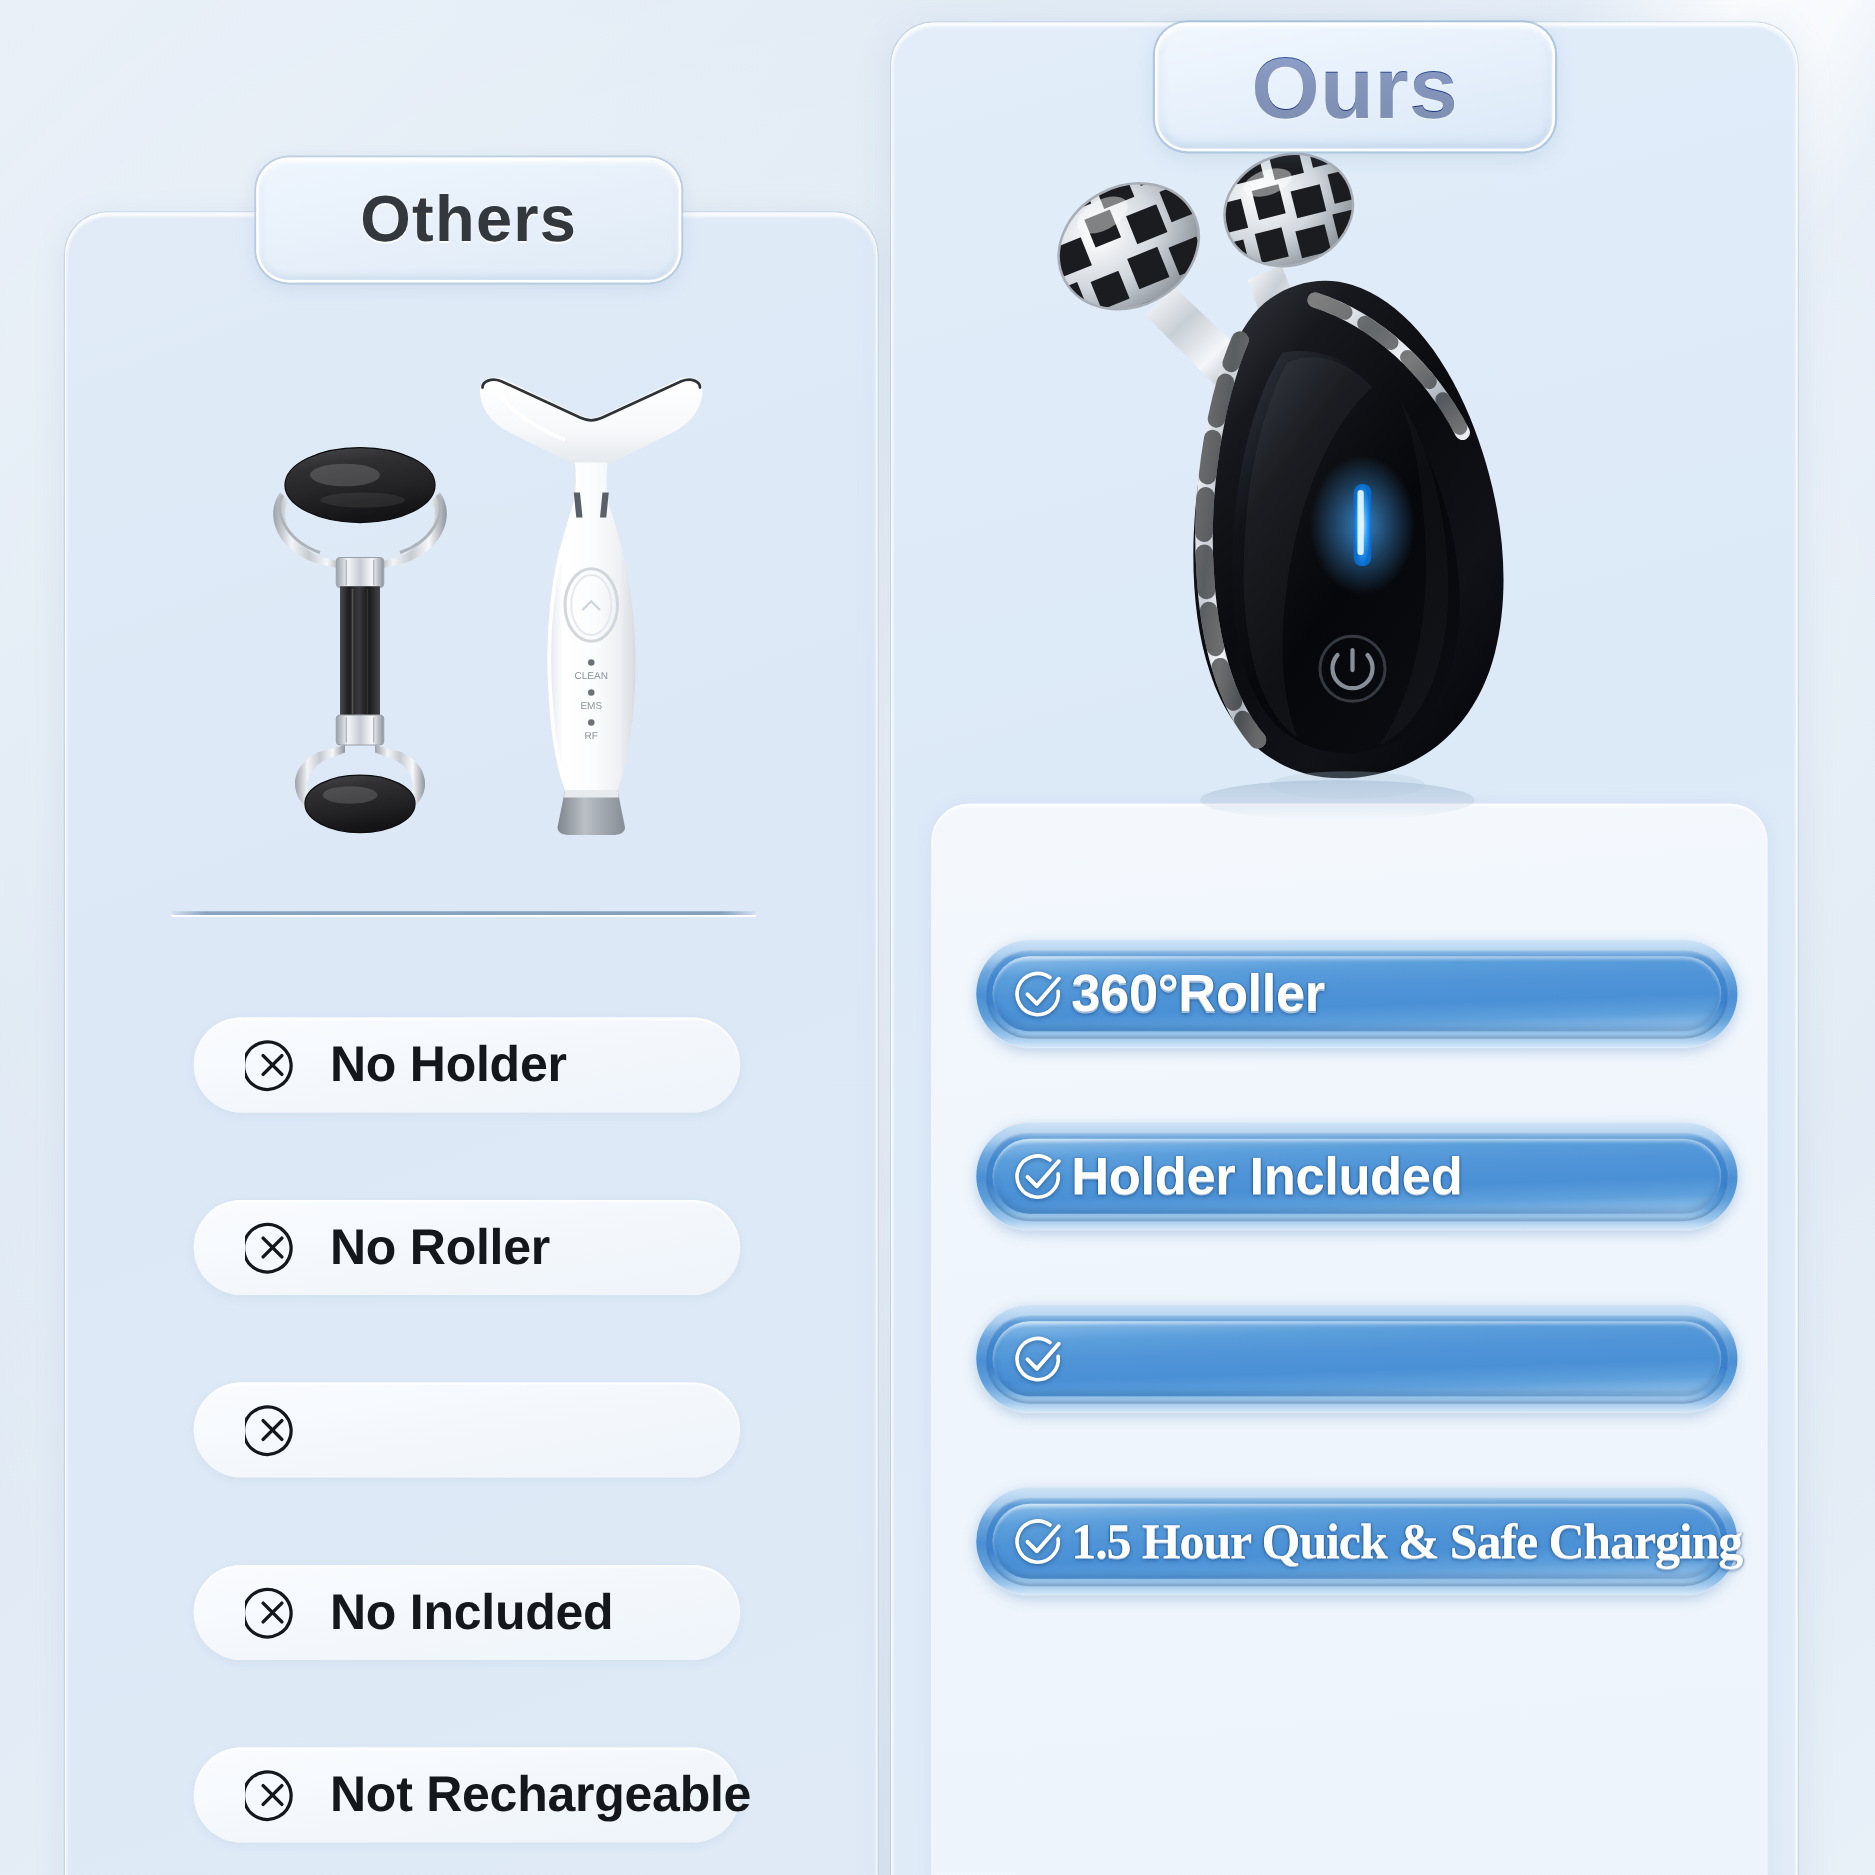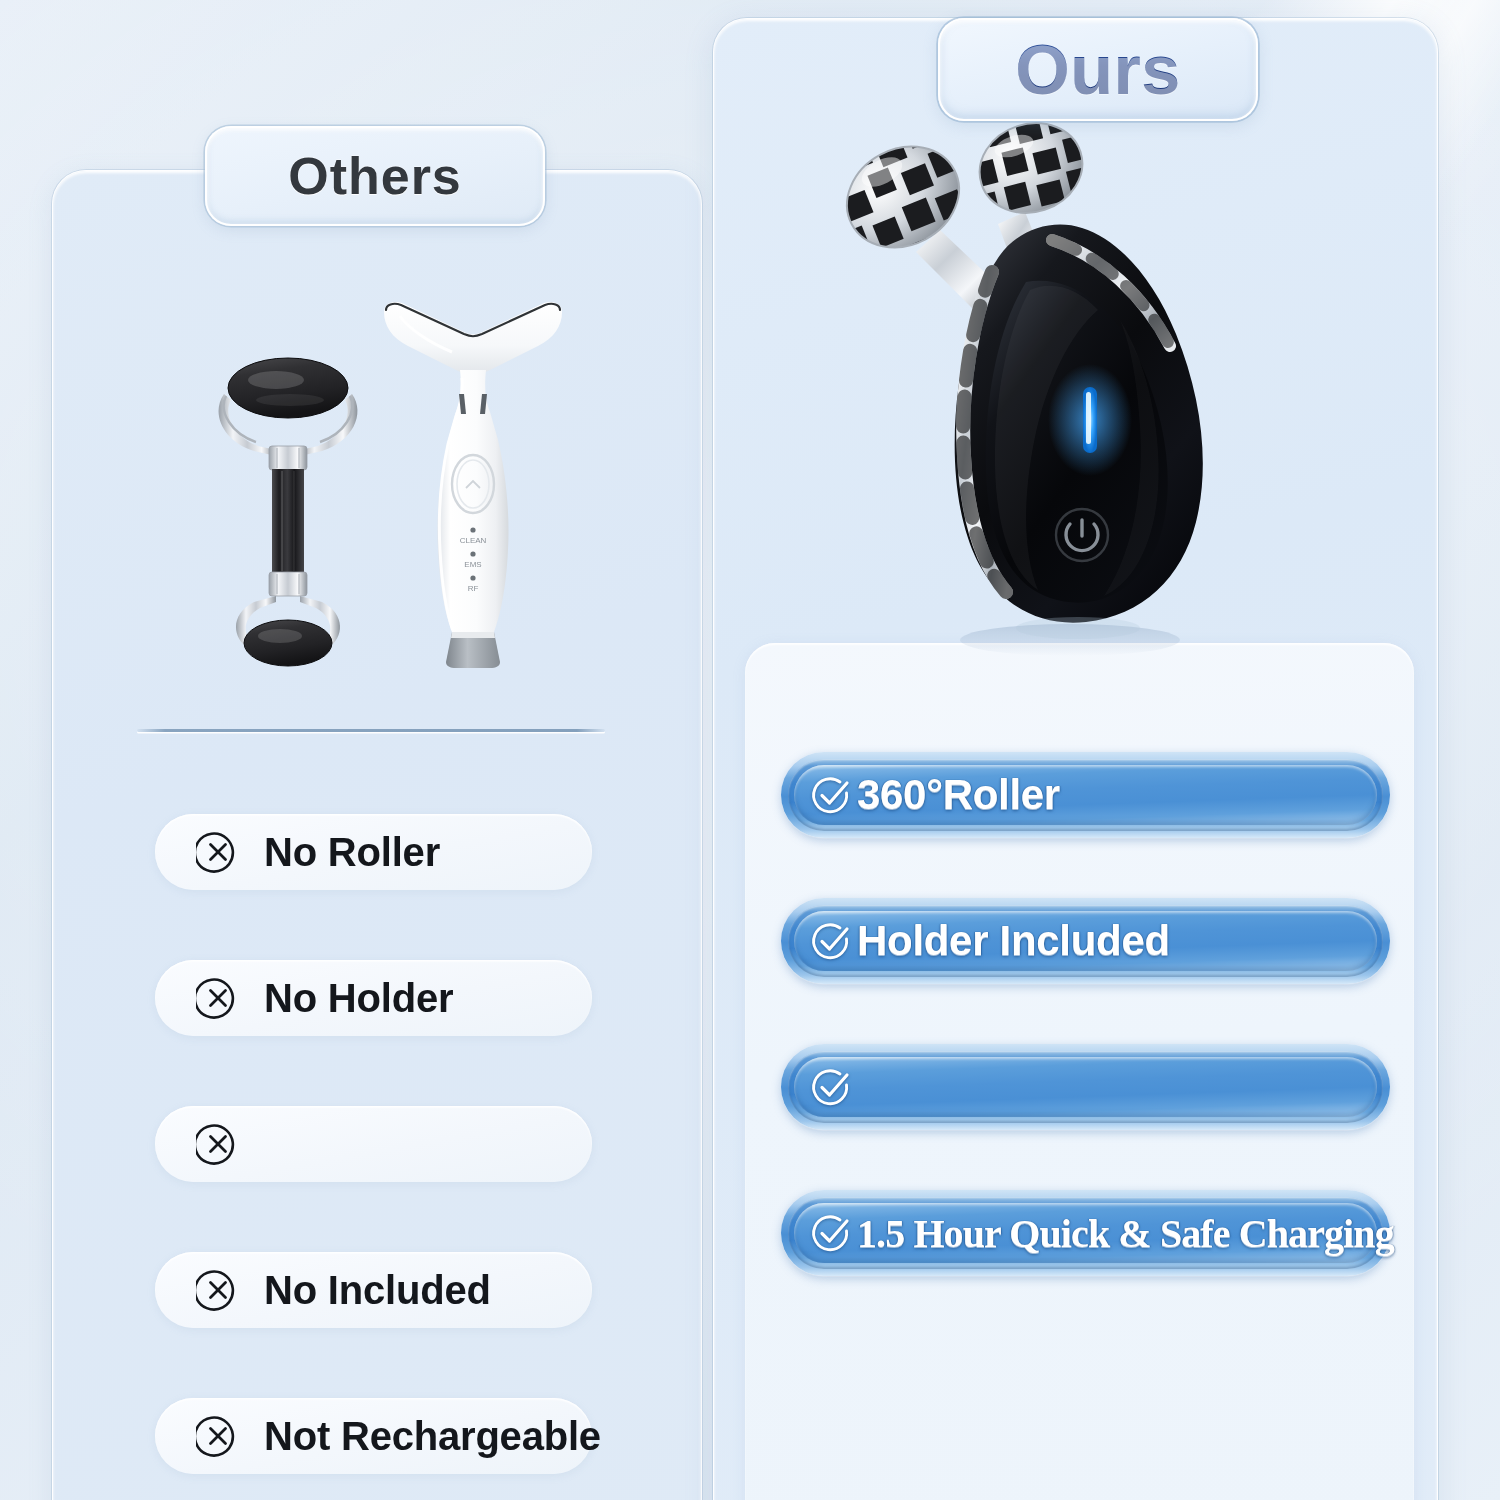--- a/index.html
+++ b/index.html
@@ -135,21 +135,20 @@
     top: 18px;
     width: 320px;
     height: 103px;
     background: linear-gradient(168deg, #f1f7fe 0%, #e6f0fb 50%, #dbe8f7 100%);
     border: 2px solid rgba(255,255,255,0.98);
     box-shadow:
       0 0 0 1.8px rgba(150,180,210,0.6),
       inset 0 2px 4px rgba(255,255,255,0.98),
       inset 0 -4px 8px rgba(170,196,224,0.5),
       0 4px 16px rgba(115,148,185,0.2);
-    margin-left: 14px;
   }
   .badge-ours .badge-text {
     font-size: 70px;
     font-weight: bold;
     letter-spacing: 0.5px;
     background: linear-gradient(180deg, #3f63ad 0%, #1f3d84 45%, #16306f 100%);
     -webkit-background-clip: text;
     background-clip: text;
     color: transparent;
     text-shadow: 0 1px 0 rgba(255,255,255,0.45);
@@ -263,21 +262,21 @@
         #aed2ef 100%);
     box-shadow:
       inset 0 2px 3px rgba(255,255,255,0.55),
       inset 0 -3px 5px rgba(26,80,140,0.35);
   }
 
   .ours-pill .pill-content {
     position: relative;
     z-index: 3;
     display: flex;
-    align-items: flex-end;
+    align-items: flex-start;
   }
 
   .check-icon {
     width: 48px;
     height: 48px;
     flex: 0 0 48px;
     margin-right: 2px;
     filter: drop-shadow(0 1.5px 1.5px rgba(18,62,115,0.55));
   }
   .check-icon svg { display: block; width: 48px; height: 48px; }
@@ -445,32 +444,32 @@
   <div class="others-list">
 
     <div class="others-pill">
       <span class="x-icon">
         <svg viewBox="0 0 44 44" xmlns="http://www.w3.org/2000/svg">
           <path d="M36.5 26.5 A19 19 0 1 1 30.8 8.6 A19 19 0 0 1 33.6 33.2" fill="none" stroke="#14171c" stroke-width="2.6" stroke-linecap="round"></path>
           <line x1="14.5" y1="14.5" x2="29.5" y2="29.5" stroke="#14171c" stroke-width="2.8" stroke-linecap="round"></line>
           <line x1="29.5" y1="14.5" x2="14.5" y2="29.5" stroke="#14171c" stroke-width="2.8" stroke-linecap="round"></line>
         </svg>
       </span>
-      <span class="others-label">No Roller</span>
+      <span class="others-label">No Holder</span>
     </div>
 
     <div class="others-pill">
       <span class="x-icon">
         <svg viewBox="0 0 44 44" xmlns="http://www.w3.org/2000/svg">
           <path d="M36.5 26.5 A19 19 0 1 1 30.8 8.6 A19 19 0 0 1 33.6 33.2" fill="none" stroke="#14171c" stroke-width="2.6" stroke-linecap="round"></path>
           <line x1="14.5" y1="14.5" x2="29.5" y2="29.5" stroke="#14171c" stroke-width="2.8" stroke-linecap="round"></line>
           <line x1="29.5" y1="14.5" x2="14.5" y2="29.5" stroke="#14171c" stroke-width="2.8" stroke-linecap="round"></line>
         </svg>
       </span>
-      <span class="others-label">No Holder</span>
+      <span class="others-label">No Roller</span>
     </div>
 
     <div class="others-pill">
       <span class="x-icon">
         <svg viewBox="0 0 44 44" xmlns="http://www.w3.org/2000/svg">
           <path d="M36.5 26.5 A19 19 0 1 1 30.8 8.6 A19 19 0 0 1 33.6 33.2" fill="none" stroke="#14171c" stroke-width="2.6" stroke-linecap="round"></path>
           <line x1="14.5" y1="14.5" x2="29.5" y2="29.5" stroke="#14171c" stroke-width="2.8" stroke-linecap="round"></line>
           <line x1="29.5" y1="14.5" x2="14.5" y2="29.5" stroke="#14171c" stroke-width="2.8" stroke-linecap="round"></line>
         </svg>
       </span>

